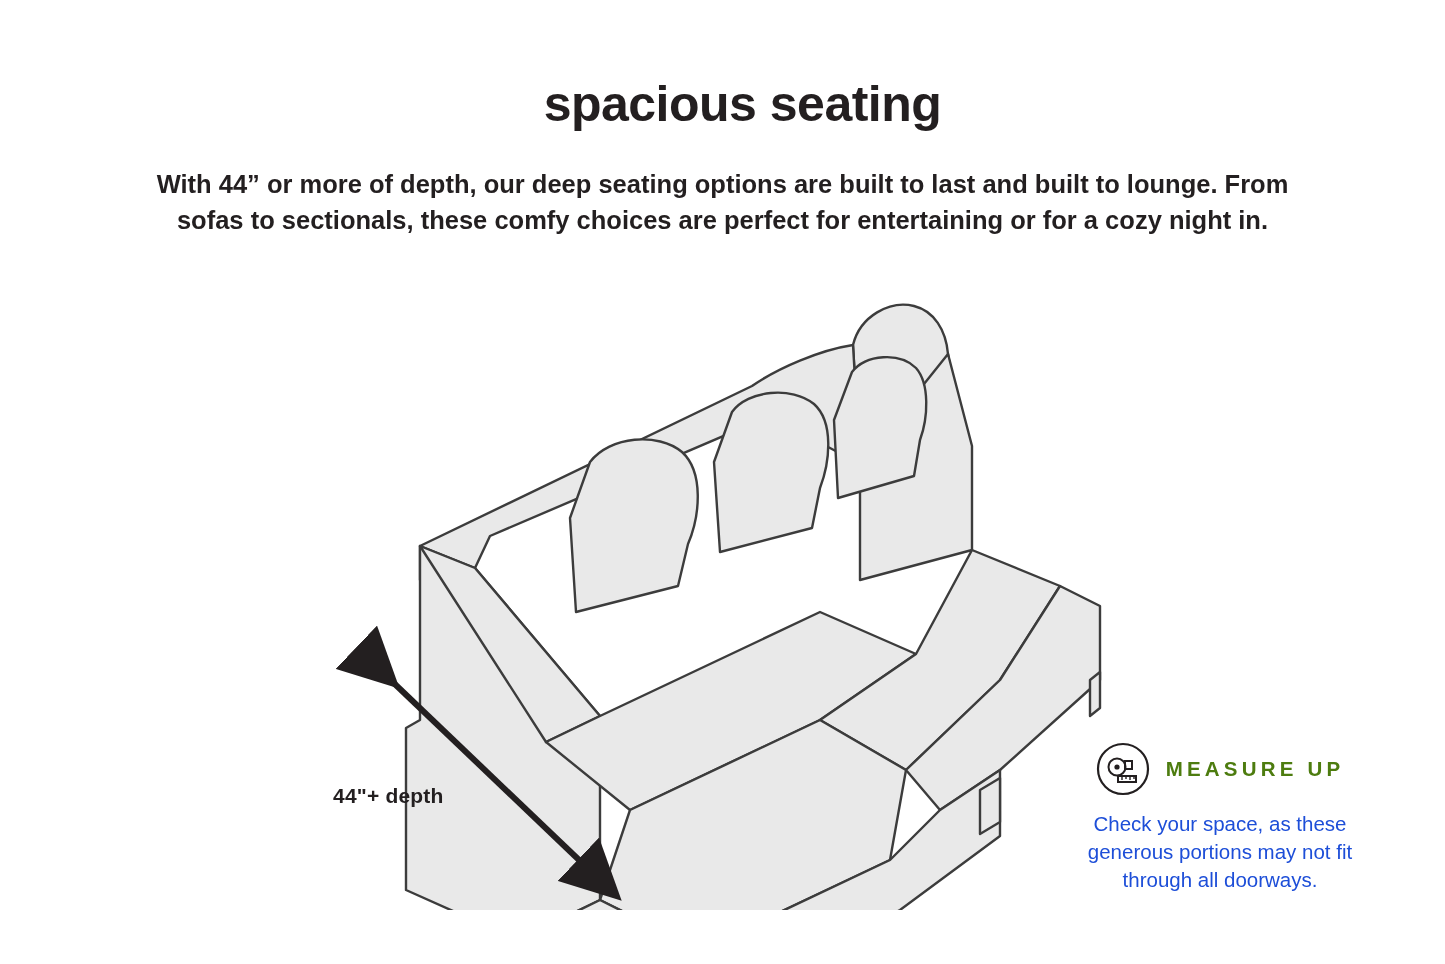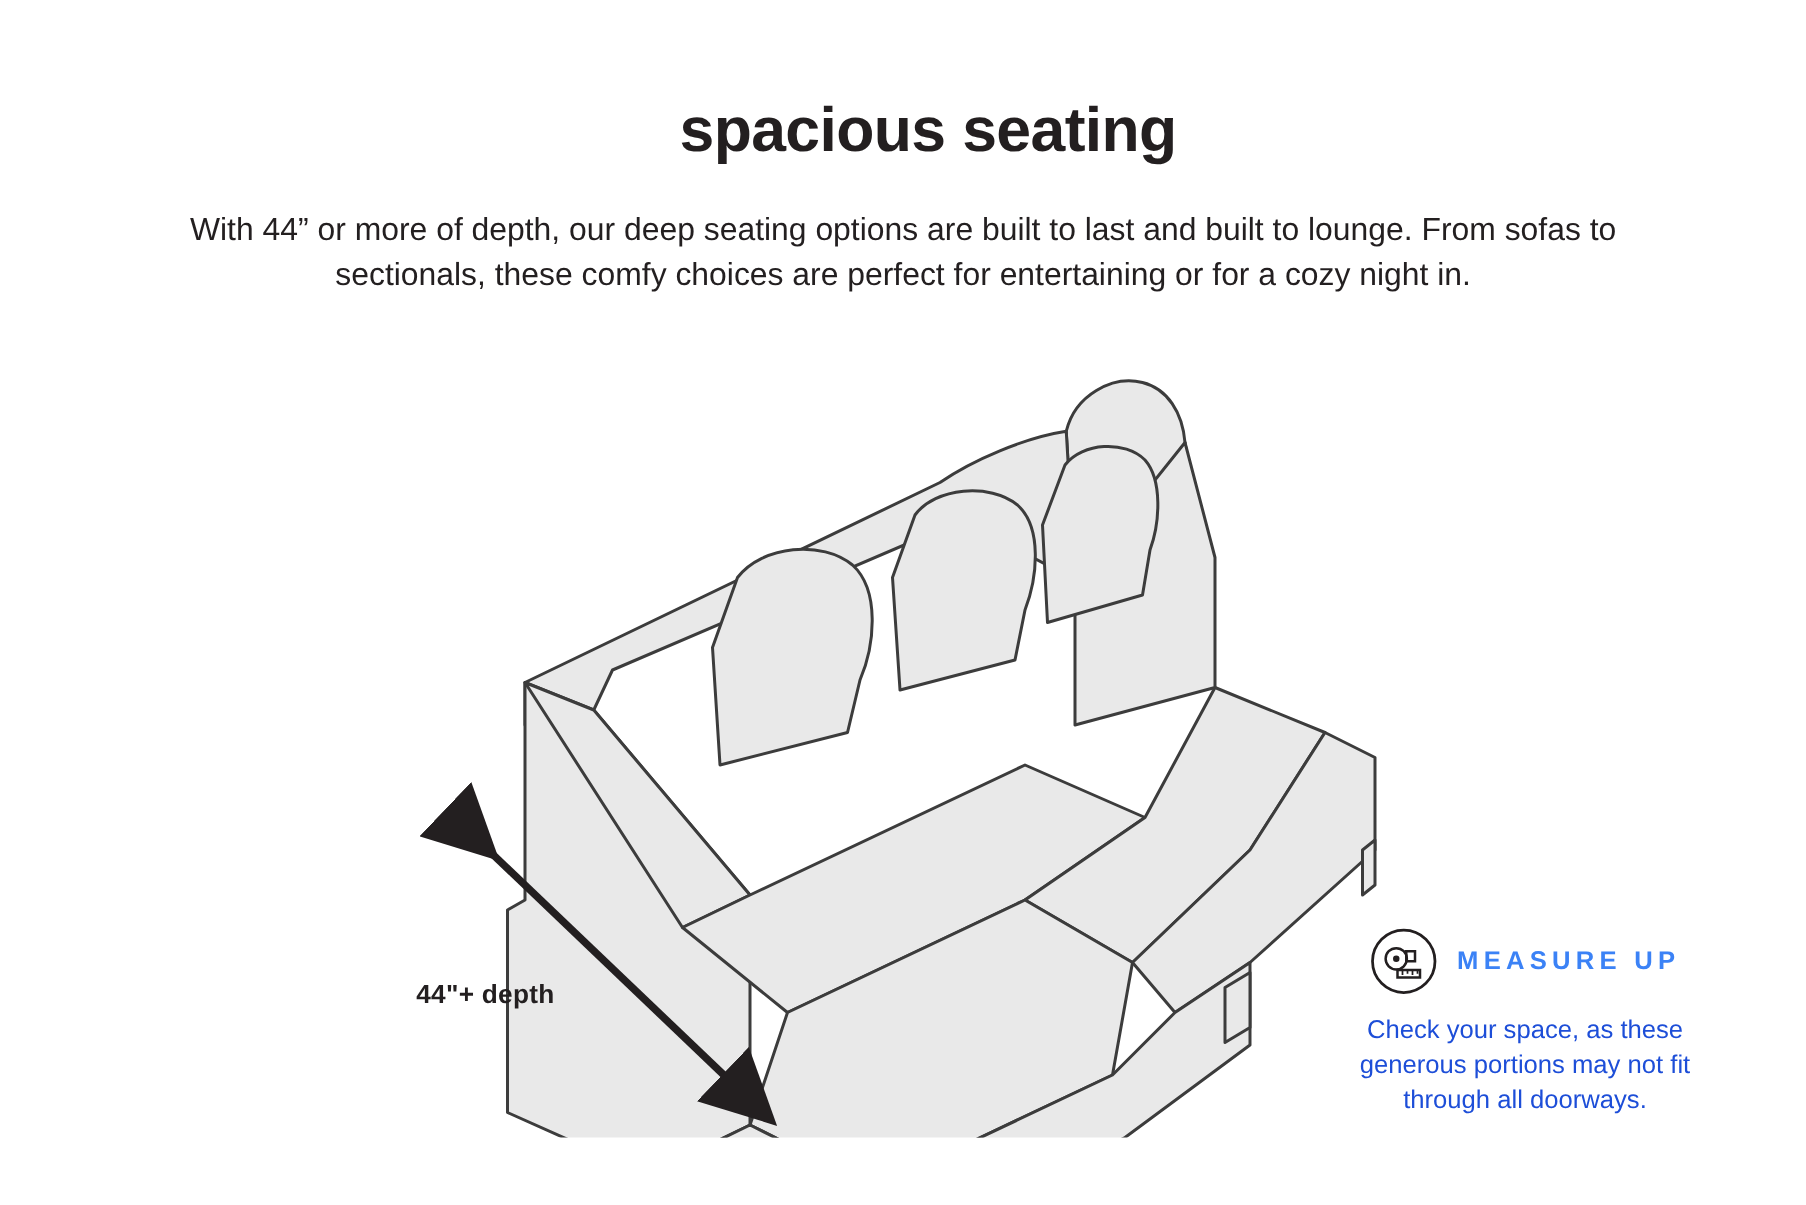--- a/index.html
+++ b/index.html
@@ -35,21 +35,21 @@
   .subhead {
     position: absolute;
     top: 166px;
     left: 50%;
     transform: translateX(-50%);
     width: 1170px;
     text-align: center;
     font-size: 25.5px;
     line-height: 1.42;
     color: #231f20;
-    font-weight: normal;
+    font-weight: bold;
   }
   .illustration {
     position: absolute;
     top: 250px;
     left: 300px;
     width: 830px;
     height: 660px;
   }
   .depth-label {
     position: absolute;
@@ -71,21 +71,21 @@
     display: flex;
     align-items: center;
     justify-content: center;
     gap: 16px;
     margin-bottom: 14px;
   }
   .measure-title {
     font-size: 20.5px;
     font-weight: bold;
     letter-spacing: 4.2px;
-    color: #3b82f6;
+    color: #4d7c0f;
   }
   .measure-body {
     font-size: 20.5px;
     line-height: 1.36;
     color: #1d4ed8;
   }
   .tape-icon {
     width: 54px;
     height: 54px;
     flex: 0 0 auto;

